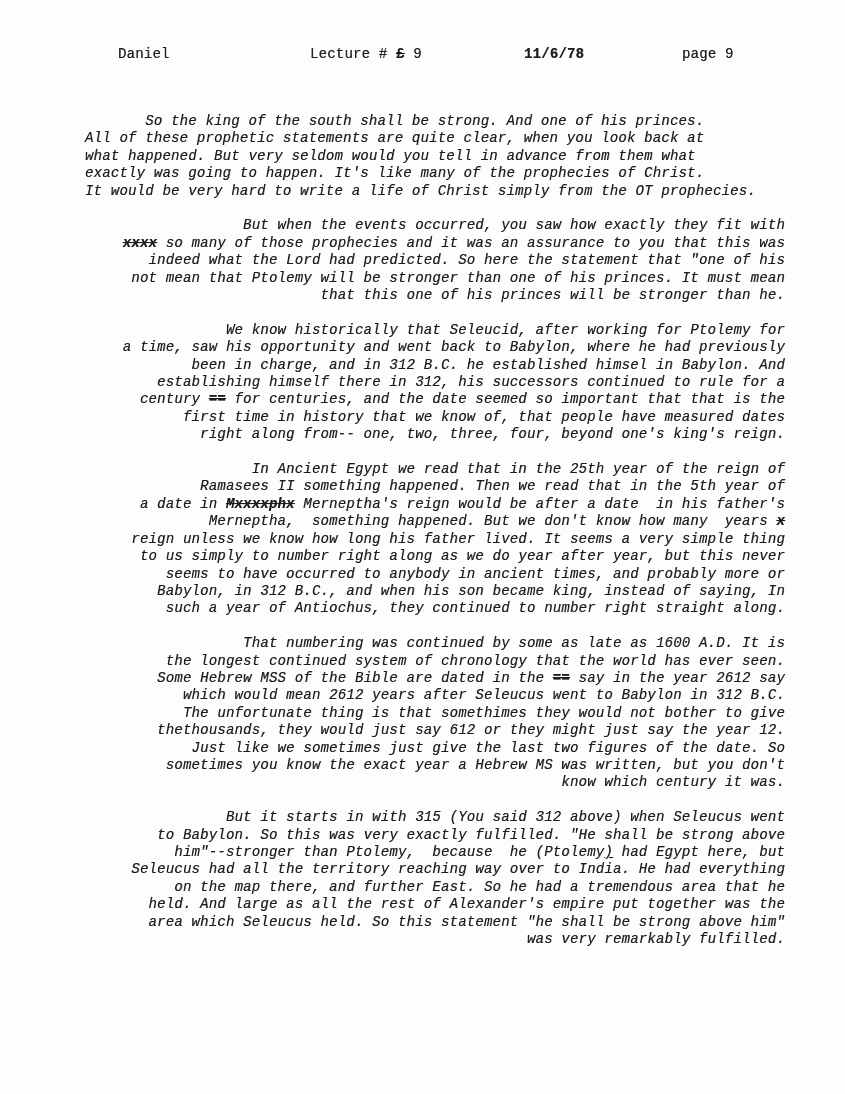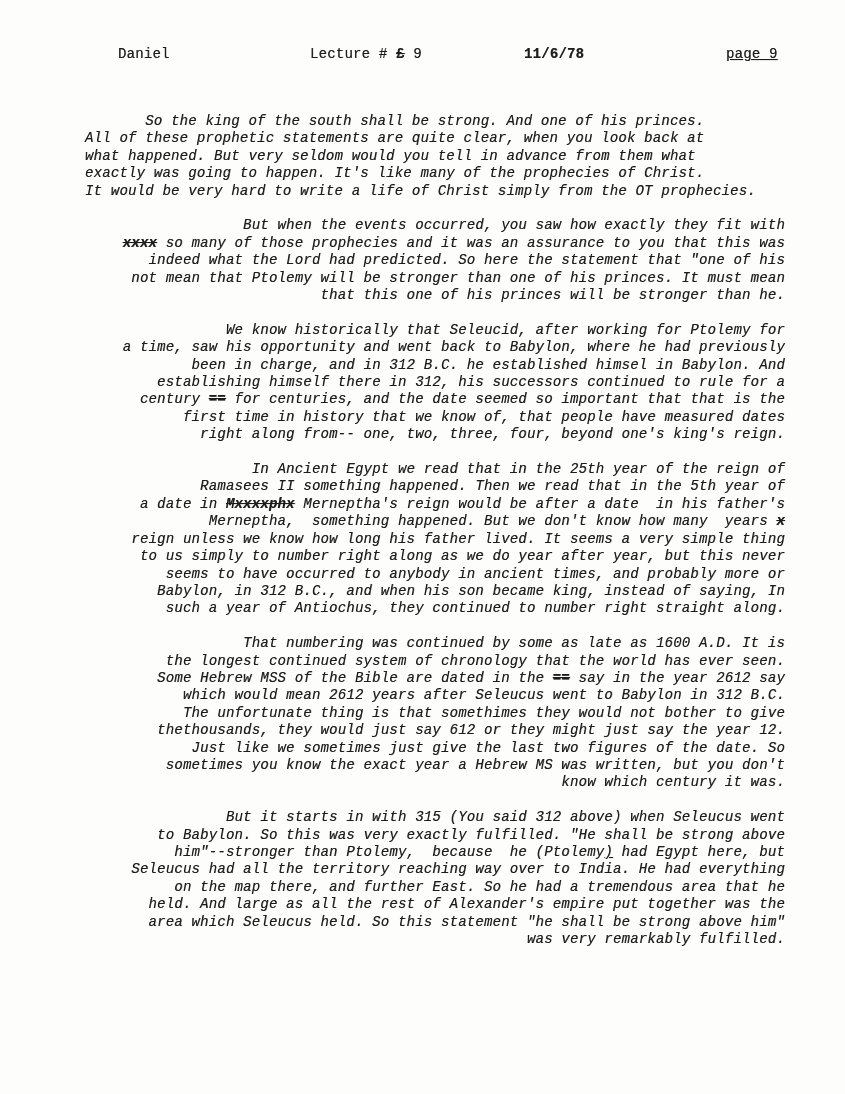--- a/index.html
+++ b/index.html
@@ -29,21 +29,21 @@
     height: 20px;
   }
   .header-item {
     position: absolute;
     white-space: pre;
     letter-spacing: 0.2px;
   }
   .h-course  { left: 118px; }
   .h-lecture { left: 310px; }
   .h-date    { left: 524px; font-weight: bold; }
-  .h-page    { left: 726px; text-decoration: underline; }
+  .h-page    { left: 682px; }
   .doc-body {
     position: absolute;
     top: 113px;
     left: 85px;
     width: 700px;
   }
   .para { margin: 0; font-style: italic; }
   .para + .para { margin-top: 17.4px; text-align: right; }
   .line {
     white-space: pre;

